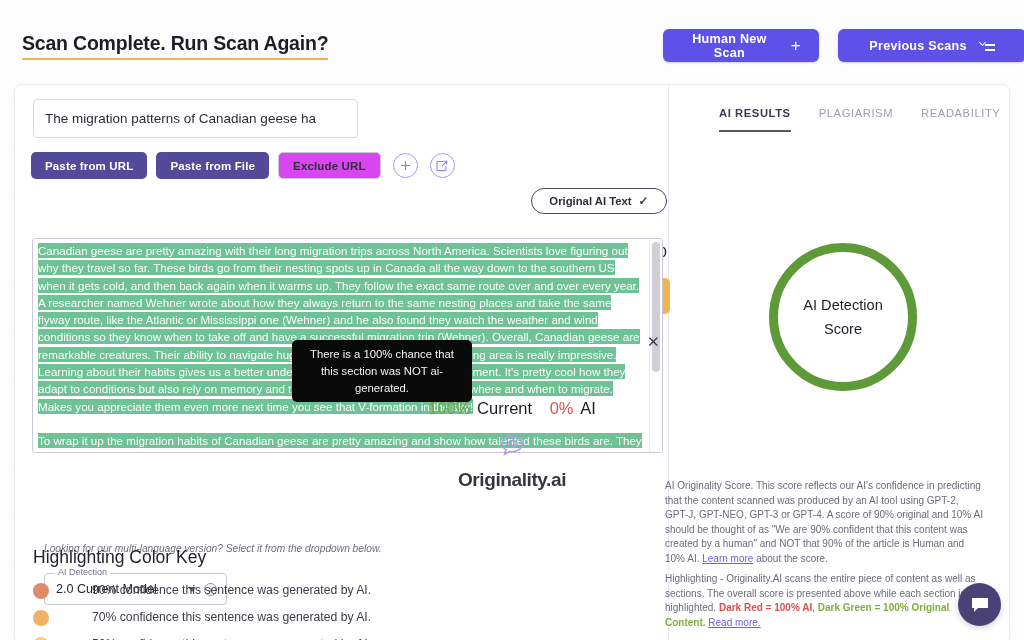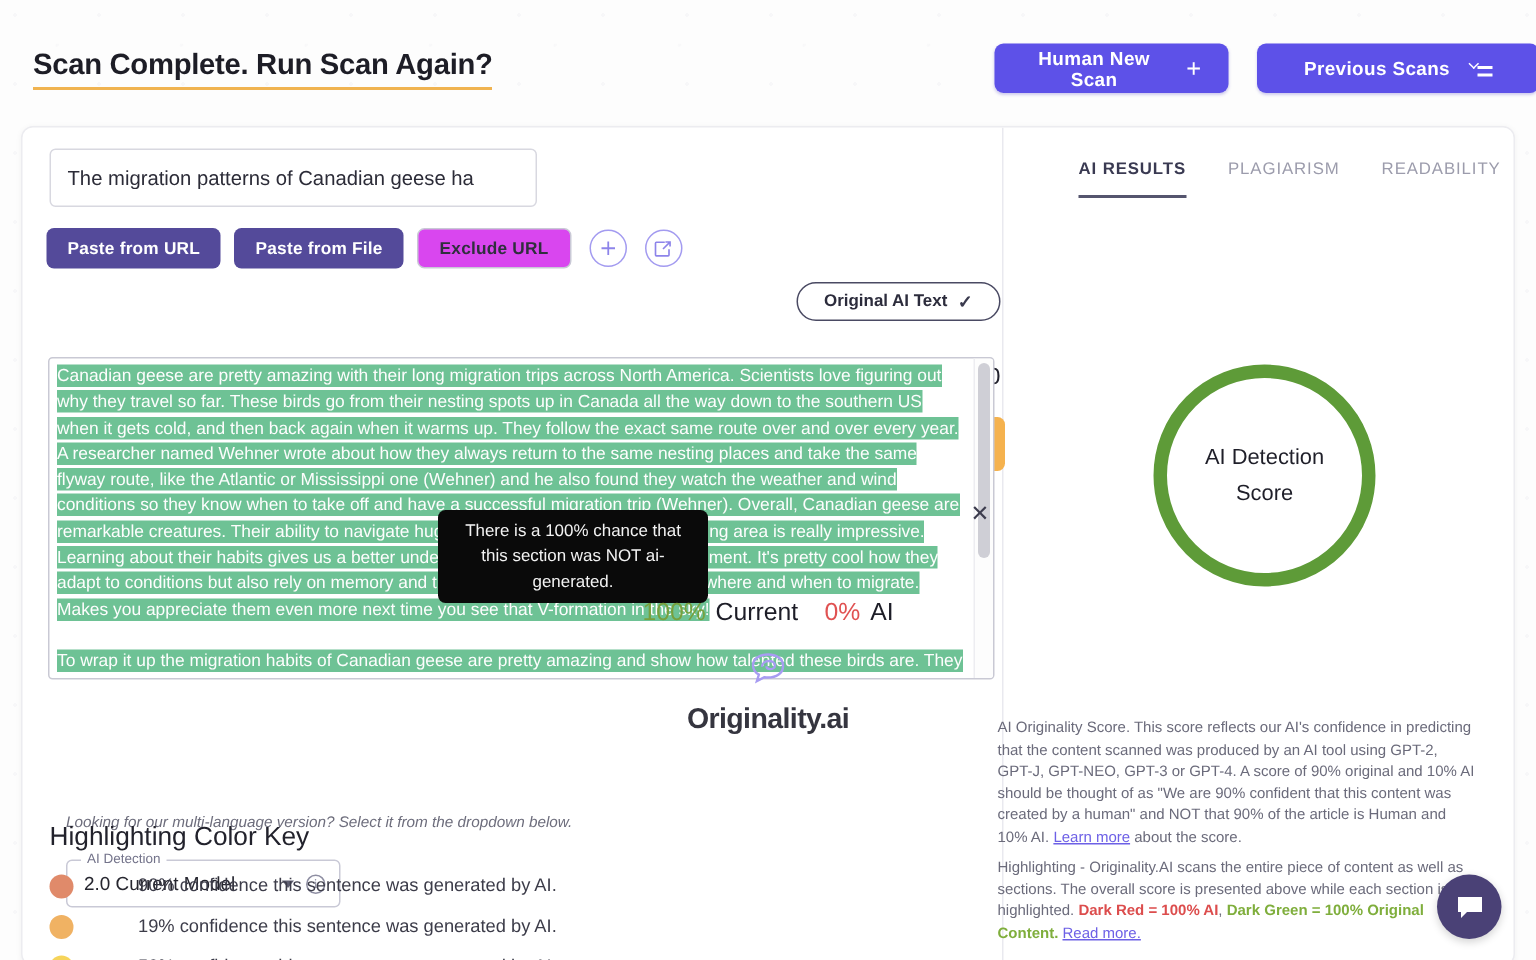--- a/index.html
+++ b/index.html
@@ -375,21 +375,21 @@
     </div>
 
     <div class="key-title">Highlighting Color Key</div>
 
     <div class="key-row" style="top:498px">
       <span class="key-dot" style="background:#e08a6a"></span>
       <span class="key-lbl">90% confidence this sentence was generated by AI.</span>
     </div>
     <div class="key-row" style="top:525px">
       <span class="key-dot" style="background:#f0b263"></span>
-      <span class="key-lbl">19% confidence this sentence was generated by AI.</span>
+      <span class="key-lbl">70% confidence this sentence was generated by AI.</span>
     </div>
     <div class="key-row" style="top:552px">
       <span class="key-dot" style="background:#f6d45a"></span>
       <span class="key-lbl">50% confidence this sentence was generated by AI.</span>
     </div>
 
     <div class="tabs">
       <div class="tab active">AI RESULTS</div>
       <div class="tab">PLAGIARISM</div>
       <div class="tab">READABILITY</div>

